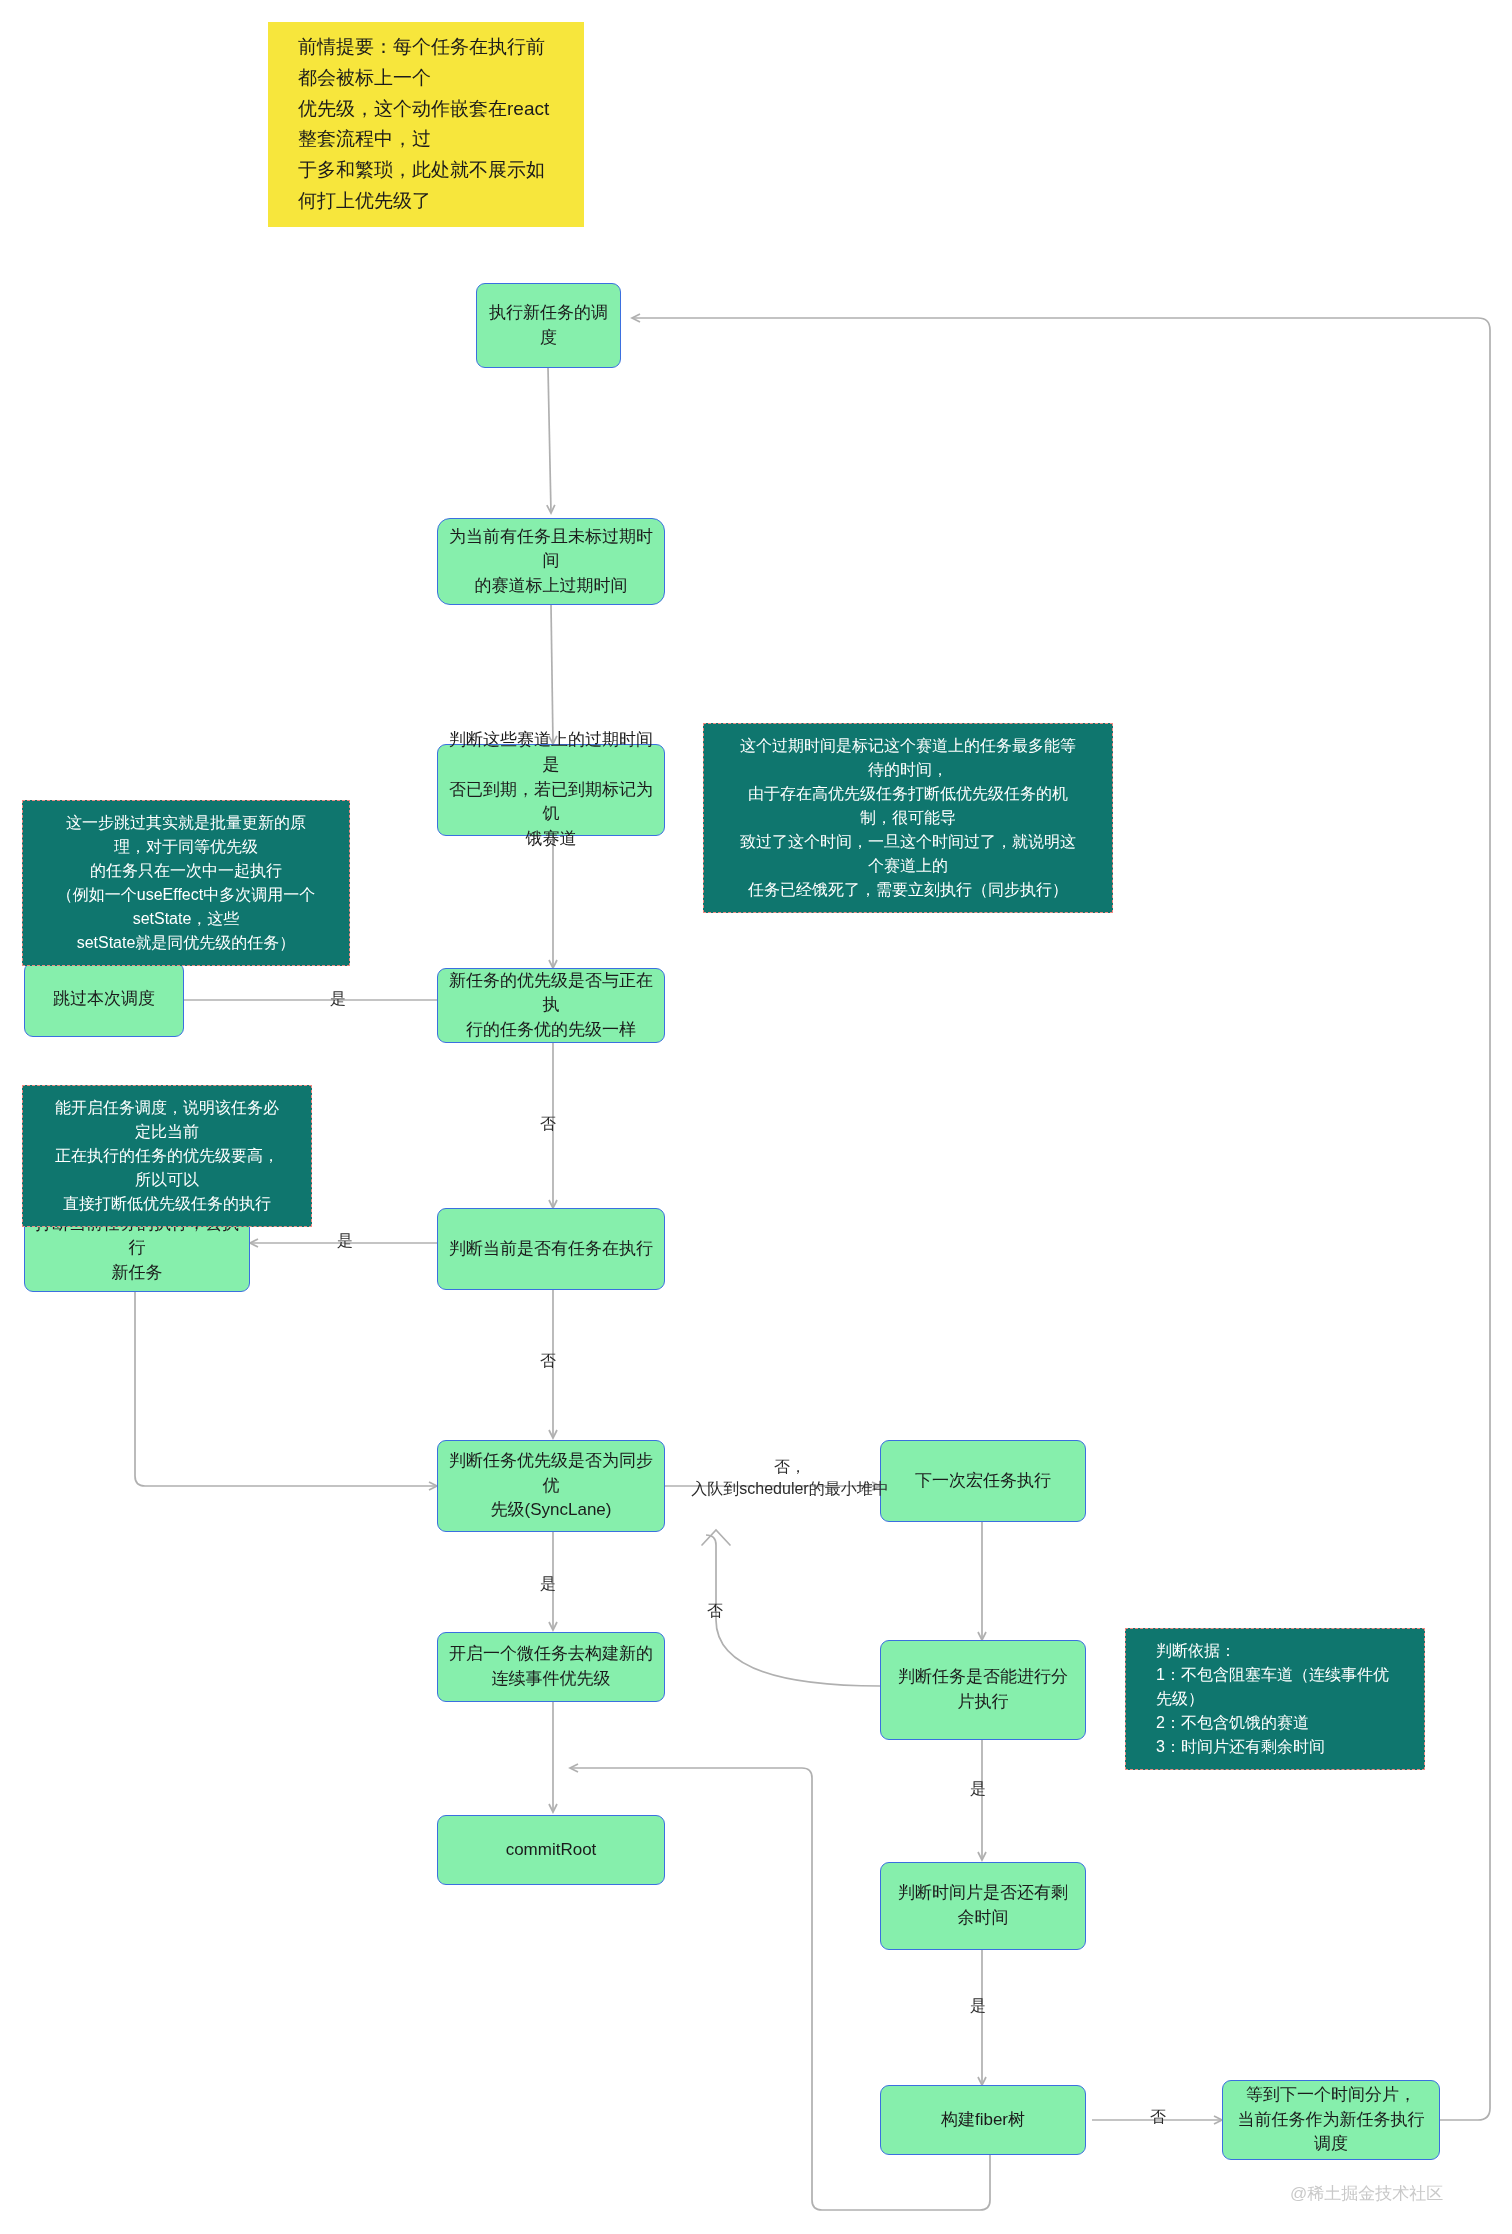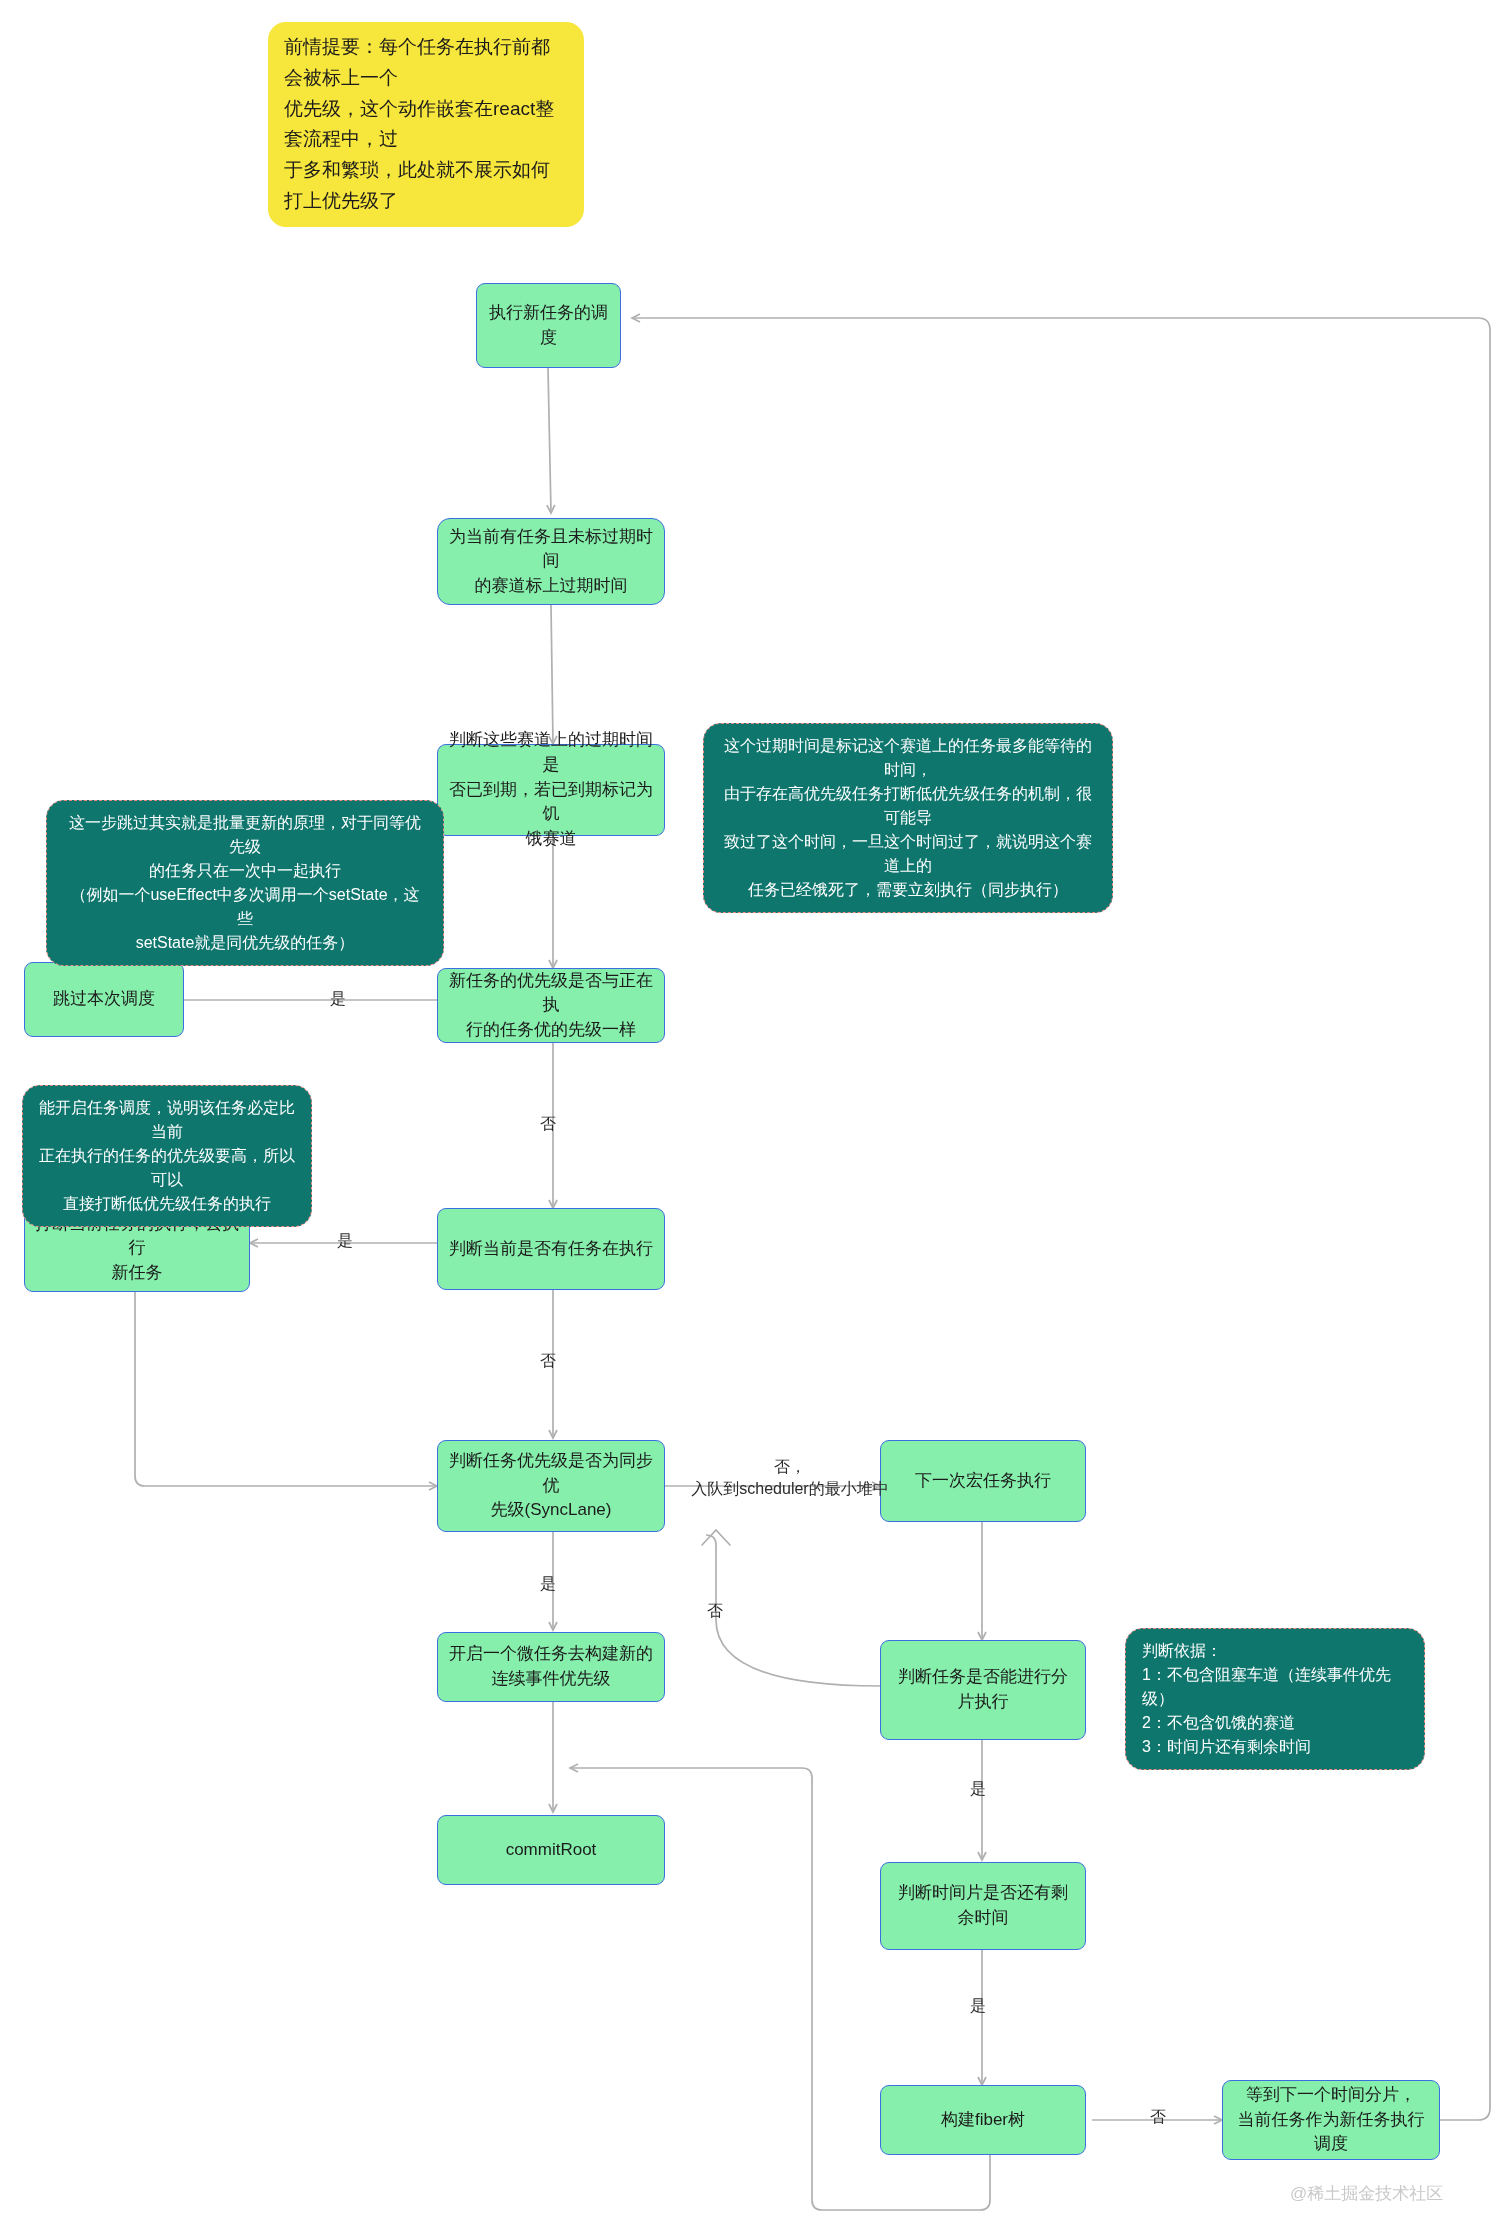--- a/index.html
+++ b/index.html
@@ -3,22 +3,22 @@
 <meta charset="utf-8">
 <style>
   html,body{margin:0;padding:0;background:#ffffff;}
   body{width:1512px;height:2234px;position:relative;overflow:hidden;
        font-family:"Liberation Sans","DejaVu Sans",sans-serif;}
   #canvas{position:absolute;inset:0;width:1512px;height:2234px;}
   .node{position:absolute;box-sizing:border-box;border:1.6px solid #3b6fe0;
         background:#86efac;border-radius:9px;display:flex;align-items:center;
         justify-content:center;text-align:center;color:#1b1b1b;font-size:17px;
         line-height:1.45;padding:6px 10px;white-space:pre-line;}
-  .note{position:absolute;box-sizing:border-box;border-radius:18px;
-        padding:10px 16px;font-size:16px;line-height:1.5;white-space:pre-line;}
+  .note{position:absolute;box-sizing:border-box;border-radius:0;
+        padding:10px 30px;font-size:16px;line-height:1.5;white-space:pre-line;}
   .note.red{background:#0f766e;color:#ffffff;text-align:center;
             border:1.5px dashed #f08a84;}
   .note.red.left-align{text-align:left;}
   .note.yellow{background:#f7e63c;color:#1b1b1b;text-align:left;font-size:19px;
                line-height:1.62;border:none;}
   .edge-label{position:absolute;font-size:16px;color:#2b2b2b;
               white-space:pre-line;text-align:center;line-height:1.4;}
   .watermark{position:absolute;font-size:17px;color:#c9c9c9;text-align:center;}
 </style>
 </head>
@@ -113,21 +113,21 @@
 <div class="node" style="left:880px;top:2085px;width:206px;height:70px;">构建fiber树</div>
 
 <div class="node" style="left:1222px;top:2080px;width:218px;height:80px;">等到下一个时间分片，
 当前任务作为新任务执行调度</div>
 
 <div class="note red" style="left:703px;top:723px;width:410px;">这个过期时间是标记这个赛道上的任务最多能等待的时间，
 由于存在高优先级任务打断低优先级任务的机制，很可能导
 致过了这个时间，一旦这个时间过了，就说明这个赛道上的
 任务已经饿死了，需要立刻执行（同步执行）</div>
 
-<div class="note red" style="left:22px;top:800px;width:398px;margin-left:24px;">这一步跳过其实就是批量更新的原理，对于同等优先级
+<div class="note red" style="left:22px;top:800px;width:328px;">这一步跳过其实就是批量更新的原理，对于同等优先级
 的任务只在一次中一起执行
 （例如一个useEffect中多次调用一个setState，这些
 setState就是同优先级的任务）</div>
 
 <div class="note red" style="left:22px;top:1085px;width:290px;">能开启任务调度，说明该任务必定比当前
 正在执行的任务的优先级要高，所以可以
 直接打断低优先级任务的执行</div>
 
 <div class="note red left-align" style="left:1125px;top:1628px;width:300px;">判断依据：
 1：不包含阻塞车道（连续事件优先级）

